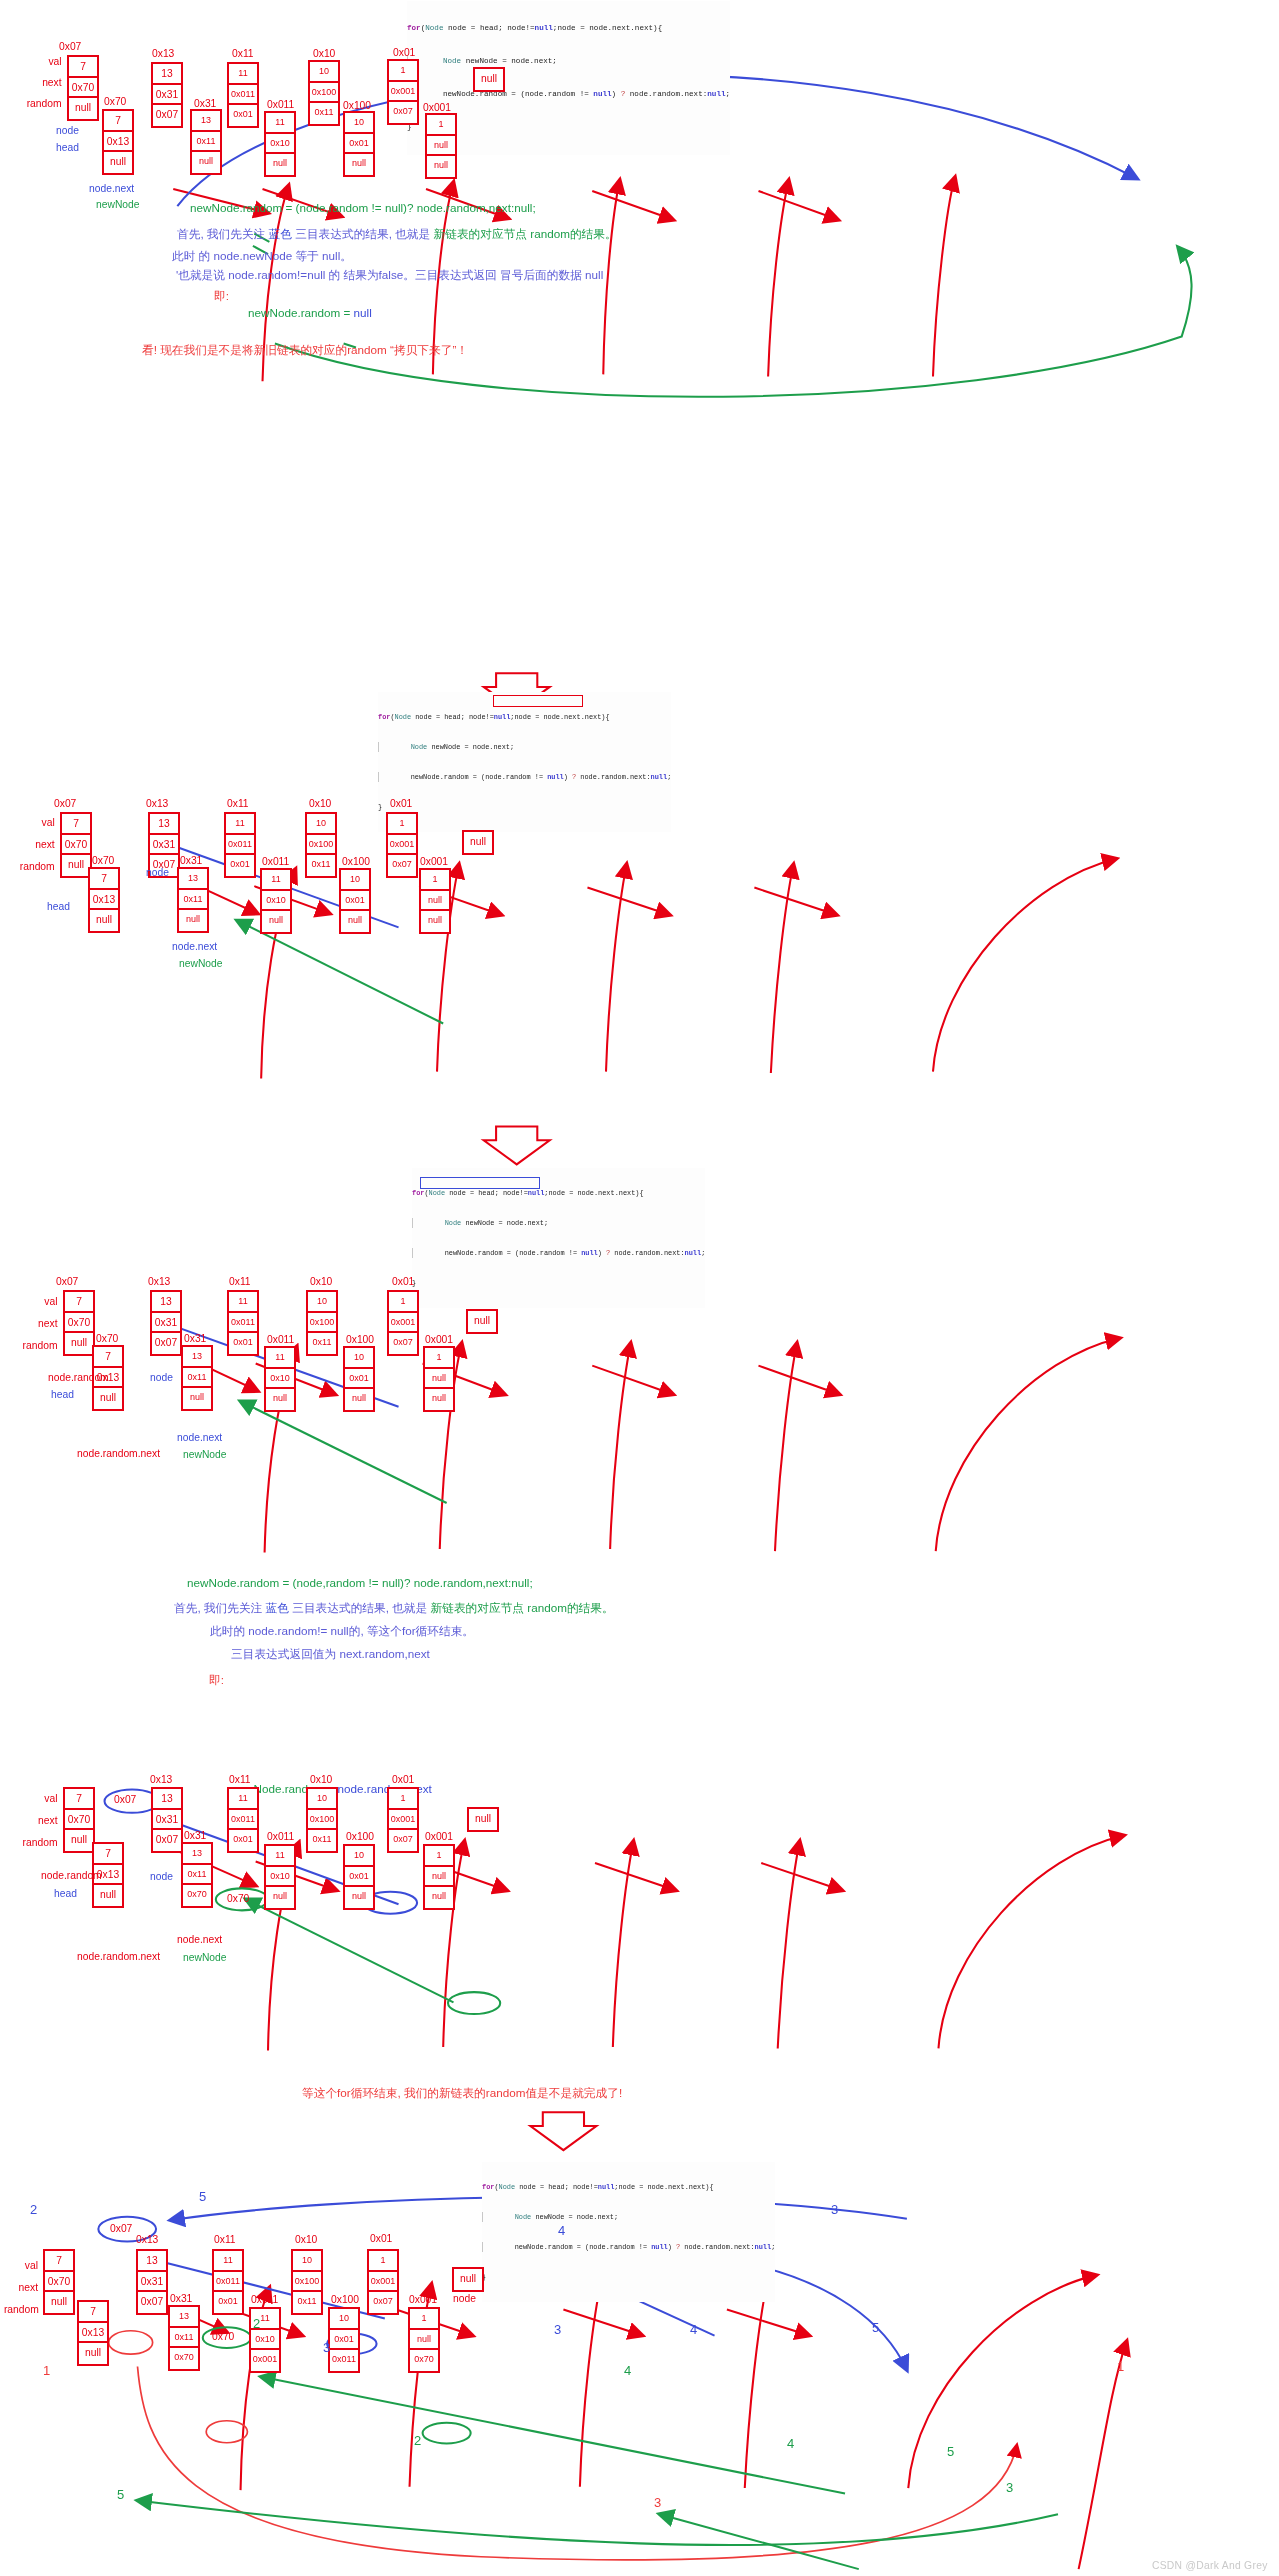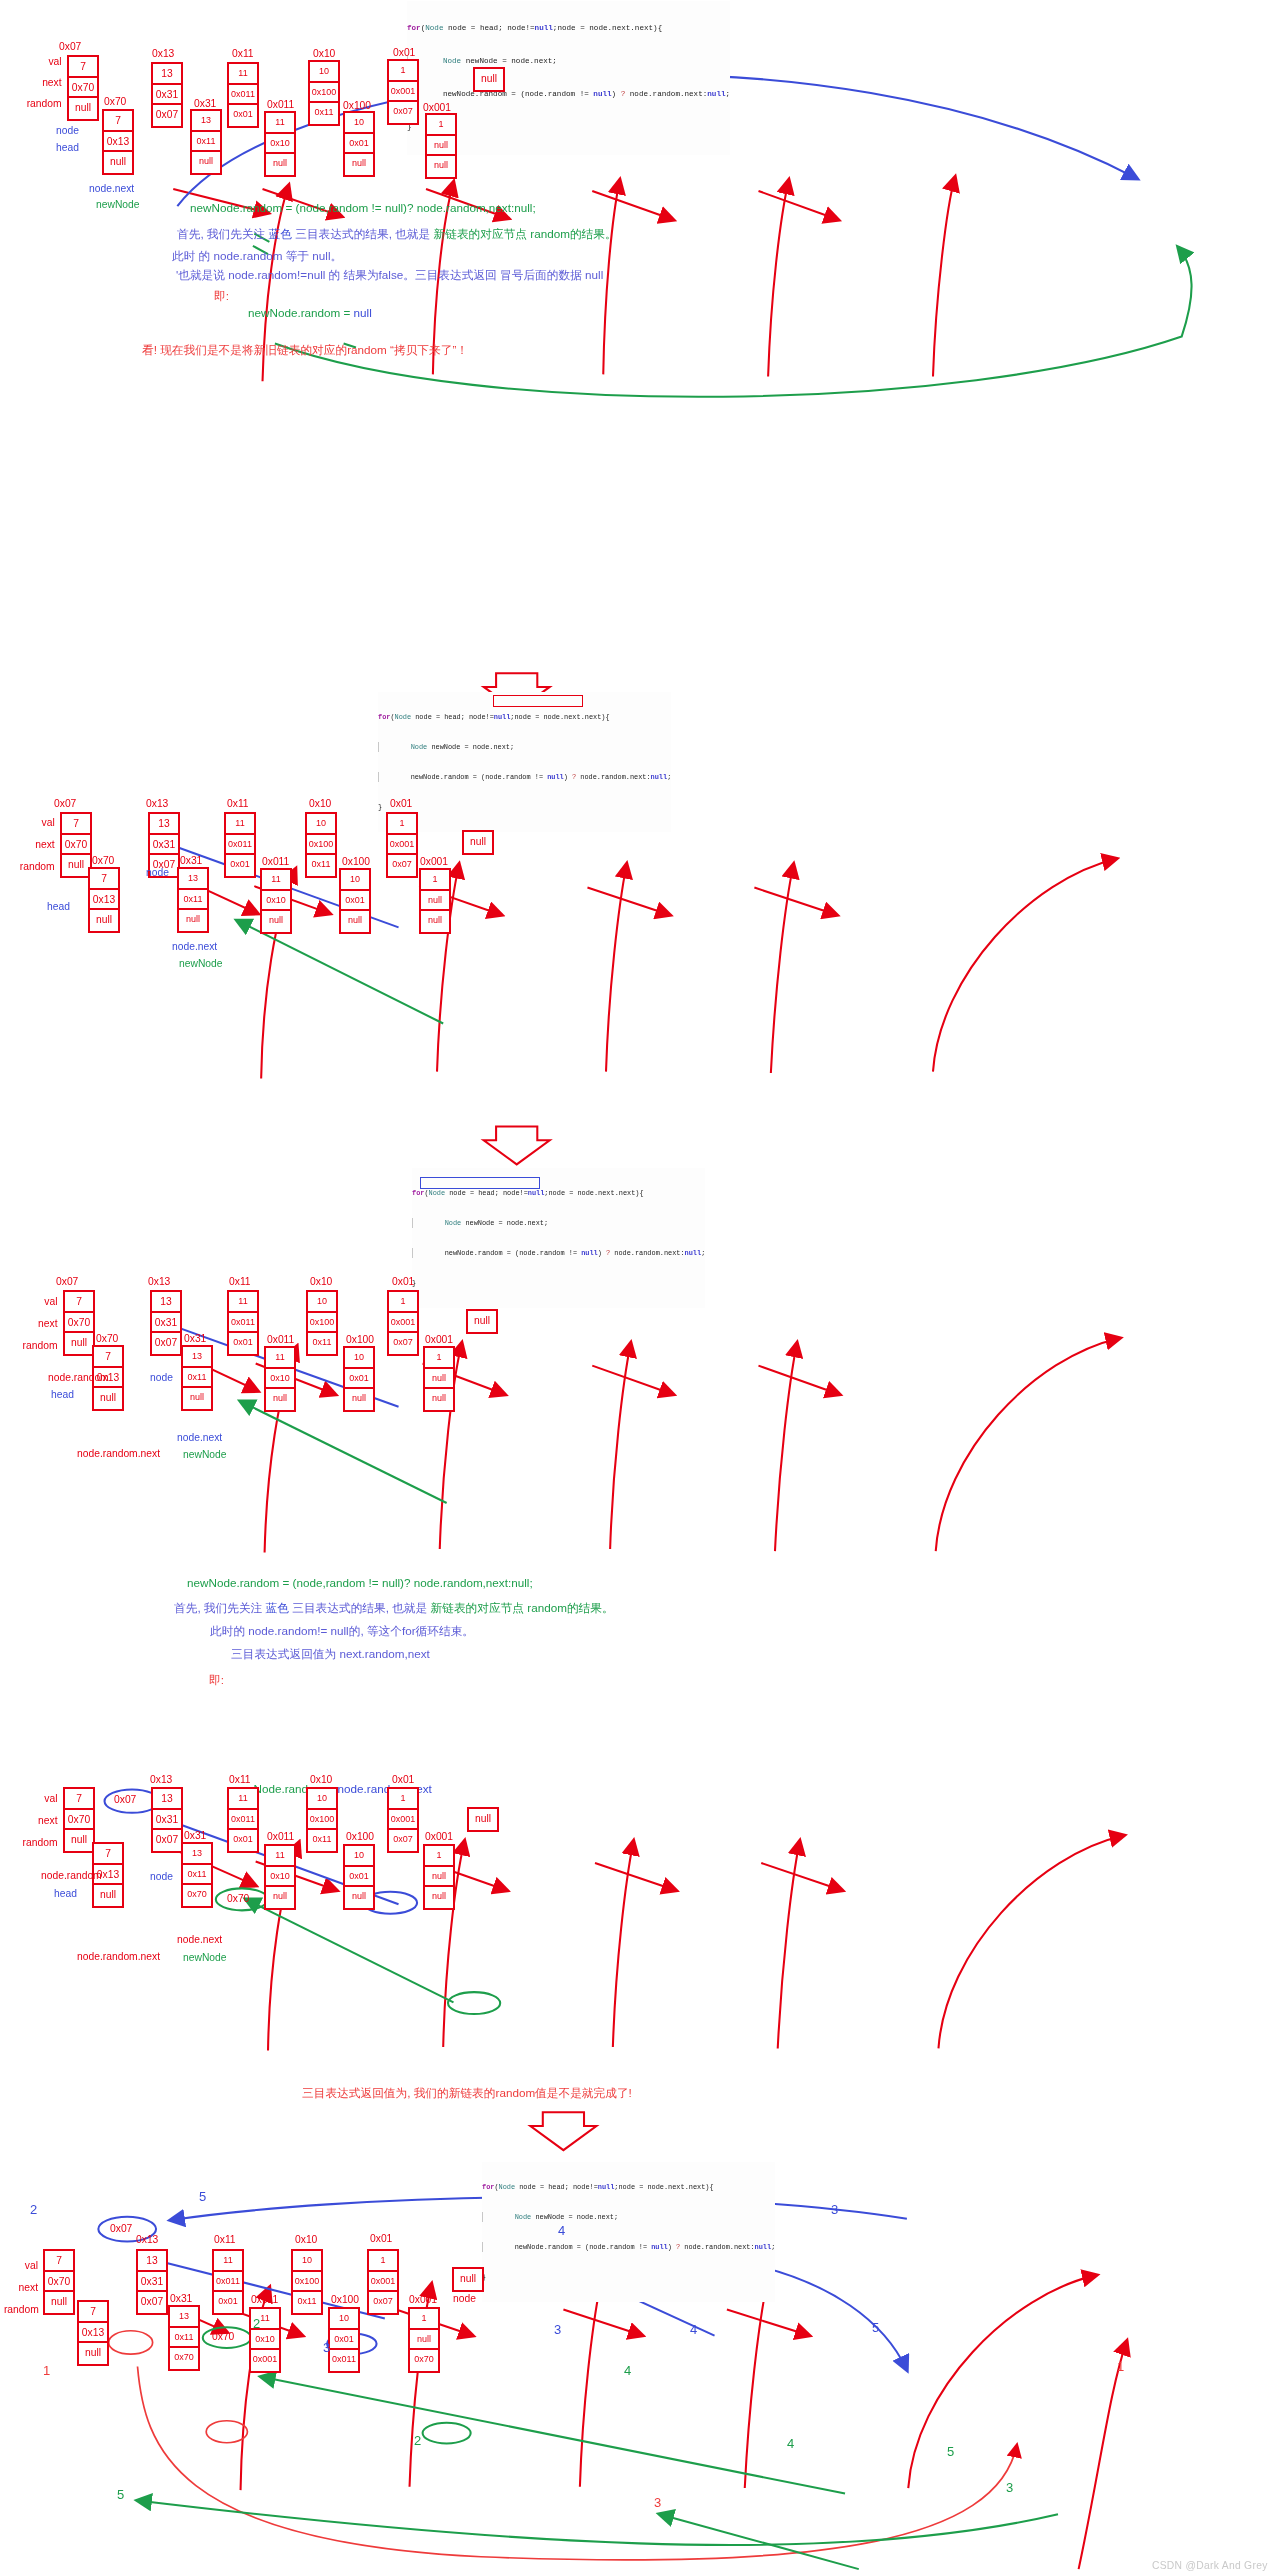--- a/index.html
+++ b/index.html
@@ -298,21 +298,21 @@
   <div class="bluelabel" style="left:56px;top:142px;">head</div>
   <div class="bluelabel" style="left:89px;top:183px;">node.next</div>
   <div class="greenlabel" style="left:96px;top:199px;">newNode</div>
 
   <div class="prose" style="left:190px;top:201px;">
     <span class="c-green">newNode.random = (node,random != null)? node.random,next:null;</span>
   </div>
   <div class="prose" style="left:177px;top:227px;">
     <span class="c-purple">首先, 我们先关注 </span><span class="c-blue">蓝色 </span><span class="c-purple">三目表达式的结果, 也就是 </span><span class="c-green">新链表的对应节点 </span><span class="c-green">random的结果。</span>
   </div>
-  <div class="prose c-purple" style="left:172px;top:249px;">此时 的 node.random 等于 null。</div>
+  <div class="prose c-purple" style="left:172px;top:249px;">此时 的 node.newNode 等于 null。</div>
   <div class="prose c-purple" style="left:176px;top:268px;">'也就是说 node.random!=null 的 结果为false。三目表达式返回 冒号后面的数据 null</div>
   <div class="prose c-red" style="left:214px;top:289px;">即:</div>
   <div class="prose" style="left:248px;top:306px;">
     <span class="c-green">newNode.random = </span><span class="c-blue">null</span>
   </div>
   <div class="prose c-red" style="left:142px;top:343px;">看! 现在我们是不是将新旧链表的对应的random “拷贝下来了”！</div>
 
   <div class="codeblock" style="left:378px;top:692px;font-size:6.9px;">
     <span class="line"><span class="kw">for</span>(<span class="ty">Node</span> node = head; node!=<span class="nl">null</span>;node = node.next.next){</span>
     <span class="line guide indent">    <span class="ty">Node</span> newNode = node.next;</span>
@@ -561,21 +561,21 @@
     <div class="cell">null</div>
   </div>
 
   <div class="redlabel" style="left:41px;top:1870px;">node.random</div>
   <div class="bluelabel" style="left:150px;top:1871px;">node</div>
   <div class="bluelabel" style="left:54px;top:1888px;">head</div>
   <div class="redlabel" style="left:77px;top:1951px;">node.random.next</div>
   <div class="redlabel" style="left:177px;top:1934px;">node.next</div>
   <div class="greenlabel" style="left:183px;top:1952px;">newNode</div>
 
-  <div class="prose c-red" style="left:302px;top:2086px;">三目表达式返回值为, 我们的新链表的random值是不是就完成了!</div>
+  <div class="prose c-red" style="left:302px;top:2086px;">等这个for循环结束, 我们的新链表的random值是不是就完成了!</div>
 
   <div class="codeblock" style="left:482px;top:2162px;font-size:6.9px;">
     <span class="line"><span class="kw">for</span>(<span class="ty">Node</span> node = head; node!=<span class="nl">null</span>;node = node.next.next){</span>
     <span class="line guide indent">    <span class="ty">Node</span> newNode = node.next;</span>
     <span class="line guide indent">    newNode.random = (node.random != <span class="nl">null</span>) <span class="op">?</span> node.random.next:<span class="nl">null</span>;</span>
     <span class="line">}</span>
   </div>
 
   <div class="rowlabel" style="left:0px;top:2260px;width:38px;">val</div>
   <div class="rowlabel" style="left:0px;top:2282px;width:38px;">next</div>

